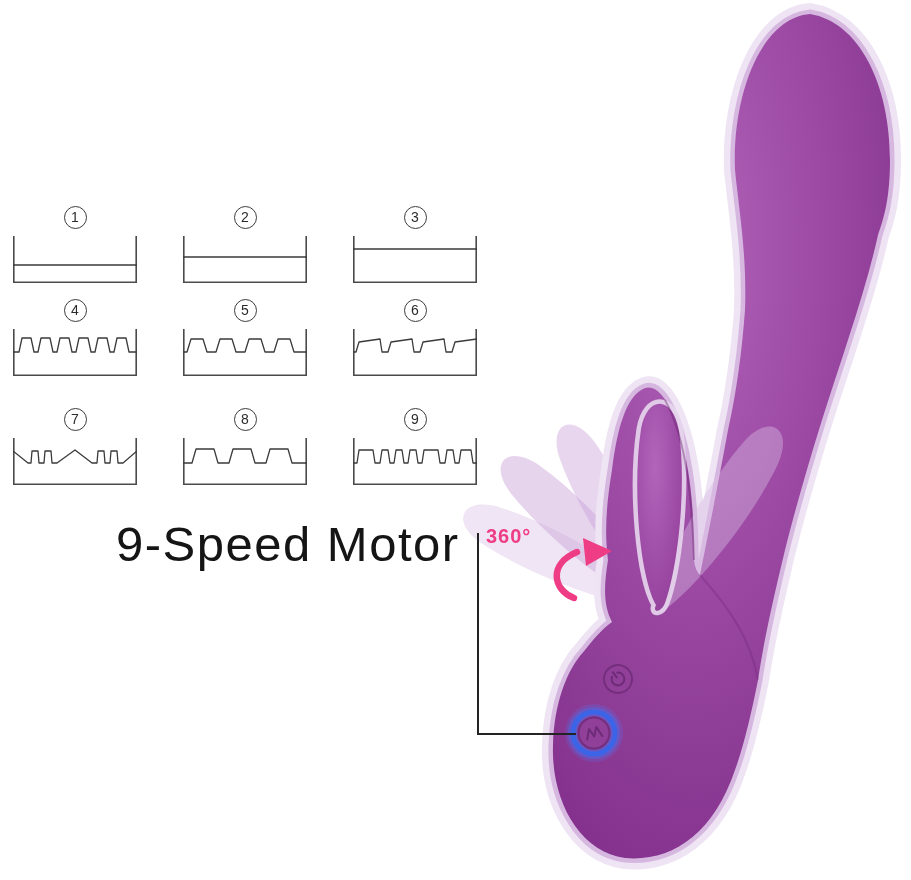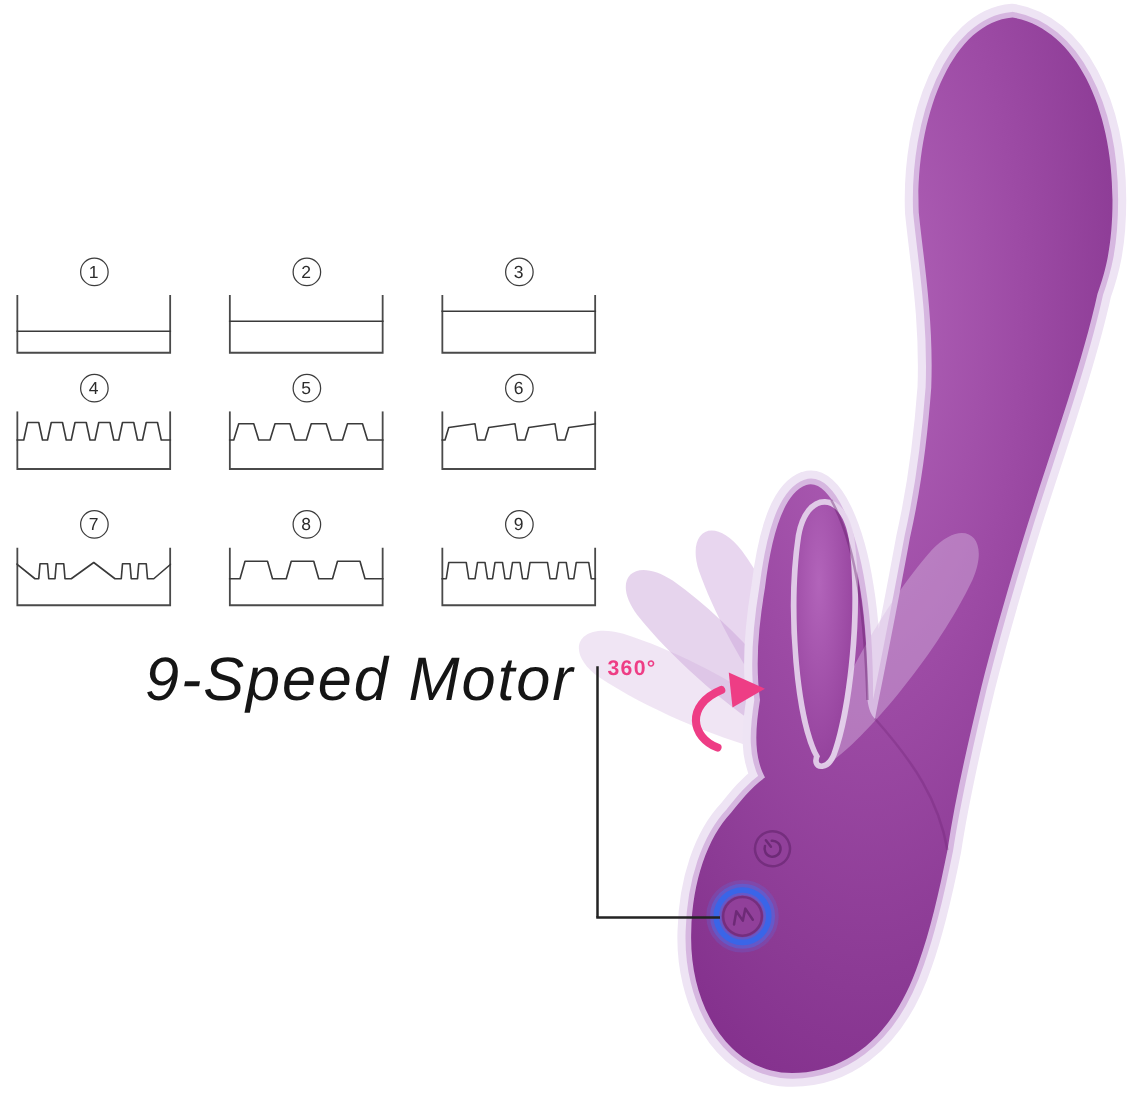--- a/index.html
+++ b/index.html
@@ -7,22 +7,22 @@
          font-family:"Liberation Sans", sans-serif;}
   
   .pcell{position:absolute;width:124px;text-align:center;}
   .pnum{display:inline-block;width:21px;height:21px;border:1.6px solid #3c3c3c;border-radius:50%;
         line-height:21px;font-size:14px;color:#2b2b2b;font-weight:400;}
   .pwave{display:block;margin-top:7px;width:124px;height:48px;}
   .pframe{fill:none;stroke:#4a4a4a;stroke-width:1.6;}
   .pline{fill:none;stroke:#3a3a3a;stroke-width:1.3;stroke-linejoin:round;}
   
   .title{position:absolute;left:116px;top:516px;font-size:49px;letter-spacing:1.5px;
-         color:#151515;z-index:3;white-space:nowrap;font-style:italic;}
-  .deg{position:absolute;left:486px;top:525px;font-size:17px;font-weight:700;
+         color:#151515;z-index:3;white-space:nowrap;}
+  .deg{position:absolute;left:486px;top:525px;font-size:20px;font-weight:700;
        letter-spacing:1px;color:#ee3d85;z-index:3;}
   .conn-v{position:absolute;left:477px;top:533px;width:2px;height:201px;background:#232323;z-index:2;}
   .conn-h{position:absolute;left:477px;top:733px;width:99px;height:2px;background:#232323;z-index:2;}
   .device-svg{position:absolute;left:451px;top:0;width:460px;height:880px;z-index:1;}
 </style>
 </head>
 <body>
 
 <div class="stage">
 

